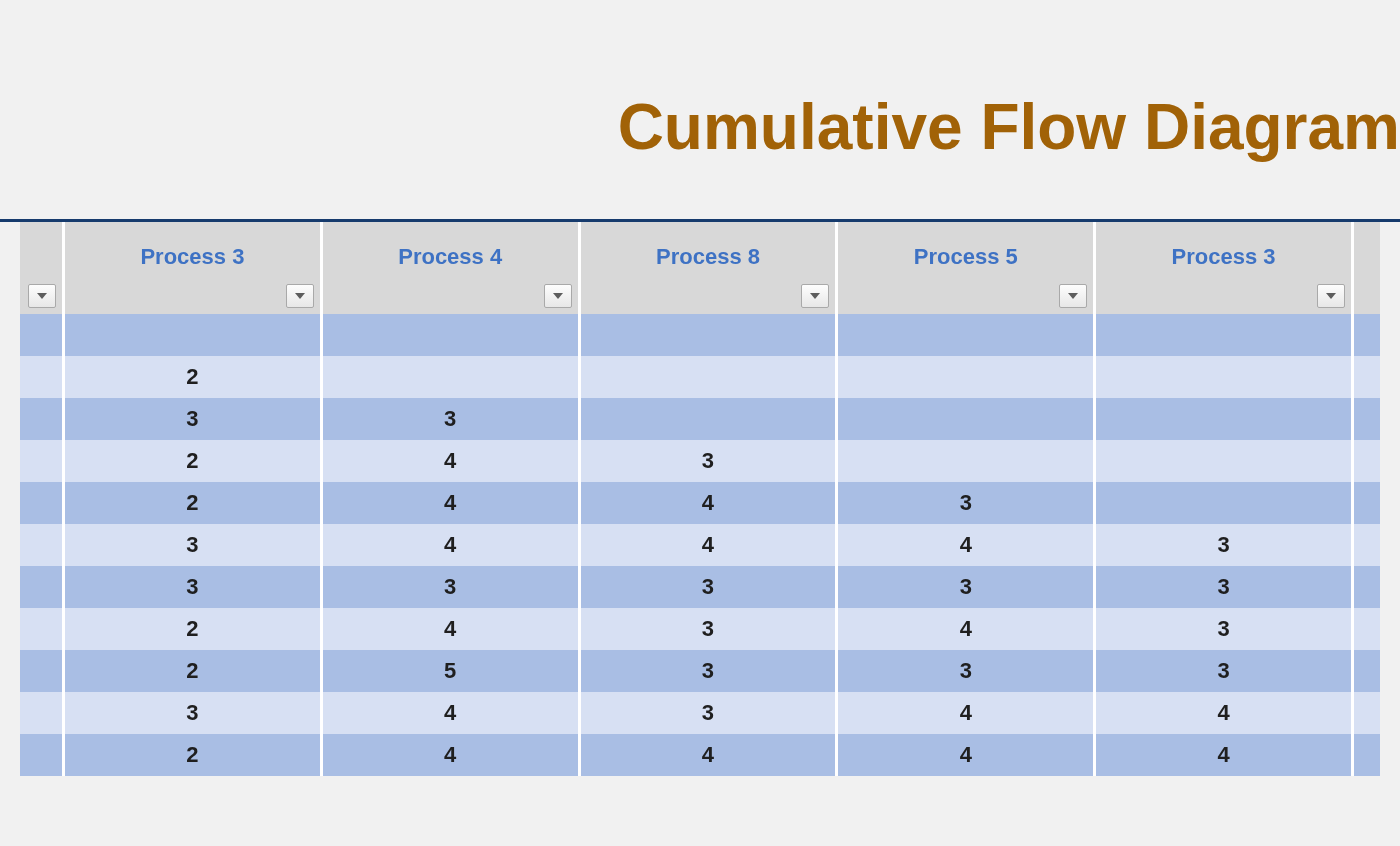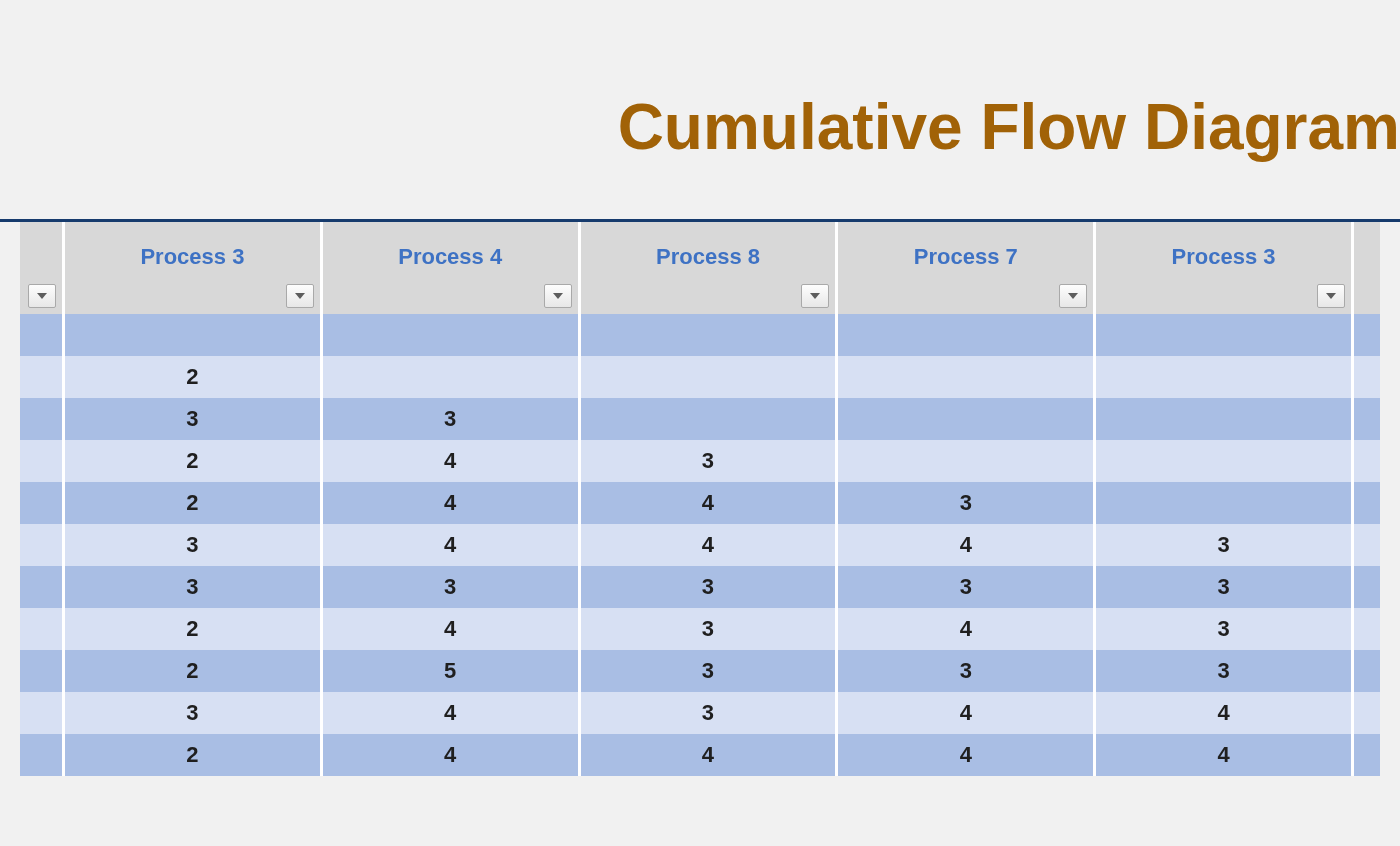--- a/index.html
+++ b/index.html
@@ -65,21 +65,21 @@
           </th>
           <th class="datacol">
             <div class="hlabel">Process 8</div>
             <div class="filter-btn">
               <svg viewBox="0 0 10 6">
                   <polygon points="0,0 10,0 5,6" fill="#5d5d5d"></polygon>
                 </svg>
             </div>
           </th>
           <th class="datacol">
-            <div class="hlabel">Process 7</div>
+            <div class="hlabel">Process 5</div>
             <div class="filter-btn">
               <svg viewBox="0 0 10 6">
                   <polygon points="0,0 10,0 5,6" fill="#5d5d5d"></polygon>
                 </svg>
             </div>
           </th>
           <th class="datacol">
             <div class="hlabel">Process 3</div>
             <div class="filter-btn">
               <svg viewBox="0 0 10 6">

